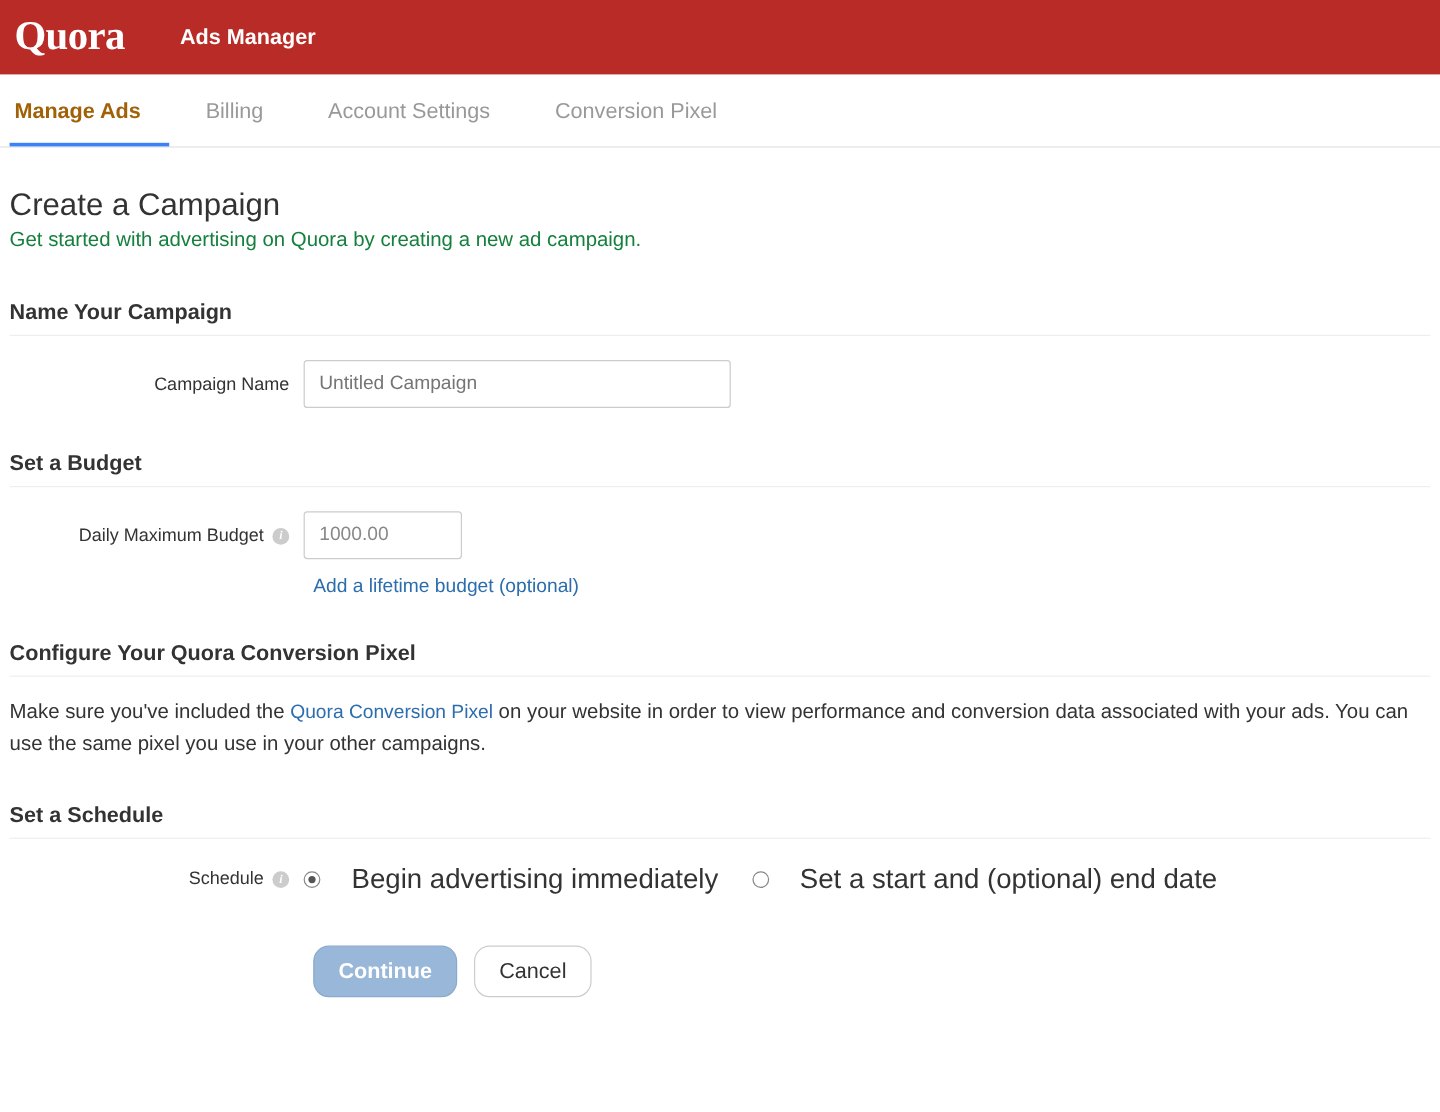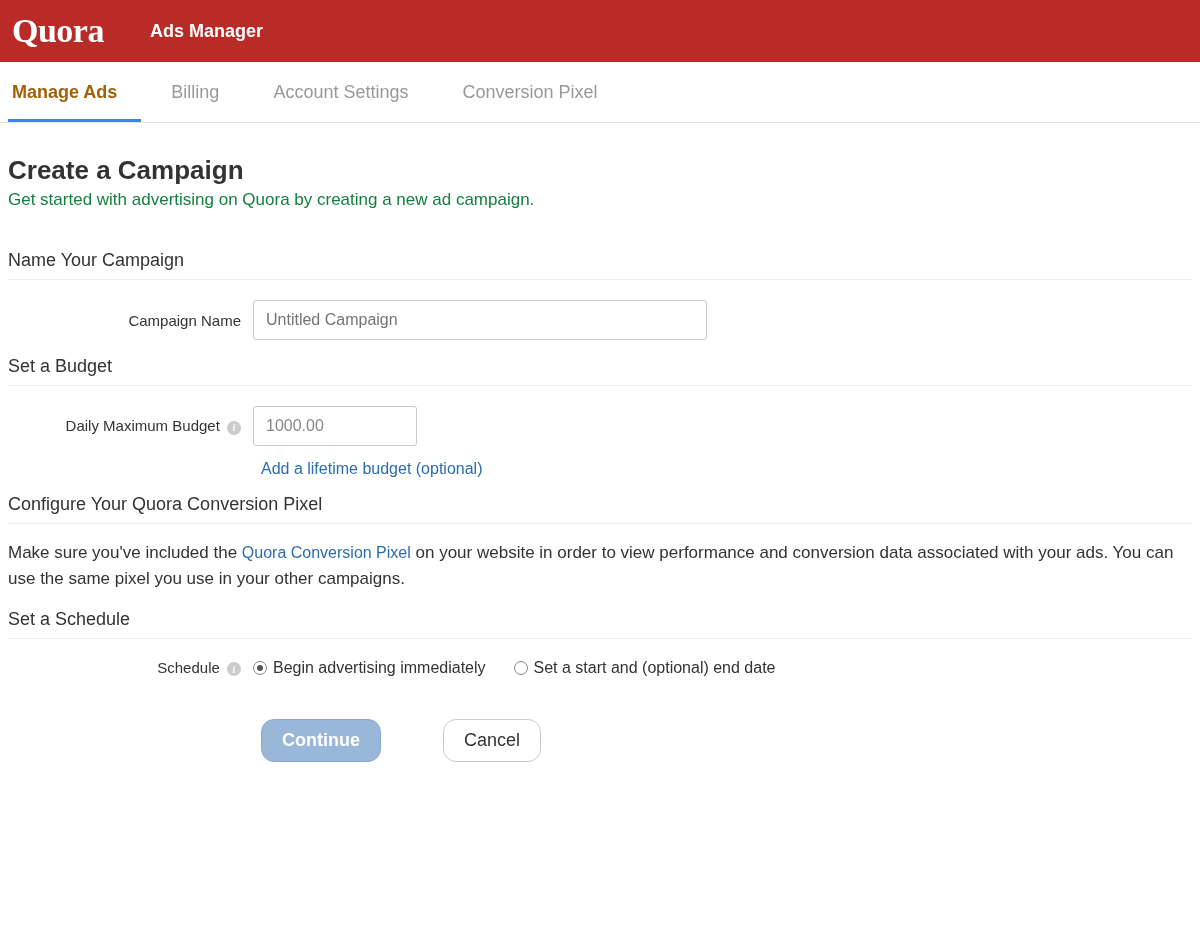--- a/index.html
+++ b/index.html
@@ -46,35 +46,35 @@
     color: #a16207;
     font-weight: 600;
     border-bottom: 3px solid #3b82f6;
     padding-left: 4px;
   }
   .content {
     padding: 32px 8px 40px 8px;
   }
   .page-title {
     font-size: 26px;
-    font-weight: bold;
+    font-weight: normal;
     margin-bottom: 4px;
   }
   .page-subtitle {
     font-size: 17px;
     color: #15803d;
     margin-bottom: 40px;
   }
   .section-title {
     font-size: 18px;
-    font-weight: normal;
+    font-weight: bold;
     padding-bottom: 8px;
     border-bottom: 1px solid #eee;
     margin-bottom: 20px;
-    margin-top: 16px;
+    margin-top: 36px;
   }
   .field-row {
     display: flex;
     align-items: center;
     margin-bottom: 10px;
   }
   .field-label {
     width: 245px;
     text-align: right;
     padding-right: 12px;
@@ -96,23 +96,23 @@
     font-weight: bold;
     margin-left: 3px;
     vertical-align: middle;
   }
   .text-input {
     border: 1px solid #ccc;
     border-radius: 3px;
     padding: 10px 12px;
     font-size: 16px;
     color: #888;
-    width: 454px;
-  }
-  .text-input.small { width: 164px; }
+    width: 356px;
+  }
+  .text-input.small { width: 132px; }
   .link {
     color: #2b6dad;
     cursor: pointer;
     font-size: 16px;
   }
   .link-row {
     margin-left: 253px;
     margin-top: 14px;
   }
   .pixel-text {
@@ -122,22 +122,22 @@
     margin-top: -4px;
   }
   .radio-group {
     display: flex;
     align-items: center;
     gap: 28px;
   }
   .radio-option {
     display: flex;
     align-items: center;
-    gap: 6px;
-    font-size: 16px;
+    gap: 26px;
+    font-size: 23px;
   }
   .radio {
     width: 14px;
     height: 14px;
     border: 1px solid #888;
     border-radius: 50%;
     display: inline-flex;
     align-items: center;
     justify-content: center;
     background: #fff;
@@ -165,21 +165,20 @@
   .btn-primary {
     background: #99b7d8;
     color: #fff;
     font-weight: 600;
     border: 1px solid #8aaacd;
   }
   .btn-secondary {
     background: #fff;
     color: #333;
     border: 1px solid #ccc;
-    margin-left: 48px;
   }
 </style>
 </head>
 <body>
 
 <div class="header">
   <span class="logo">Quora</span>
   <span class="header-title">Ads Manager</span>
 </div>
 

